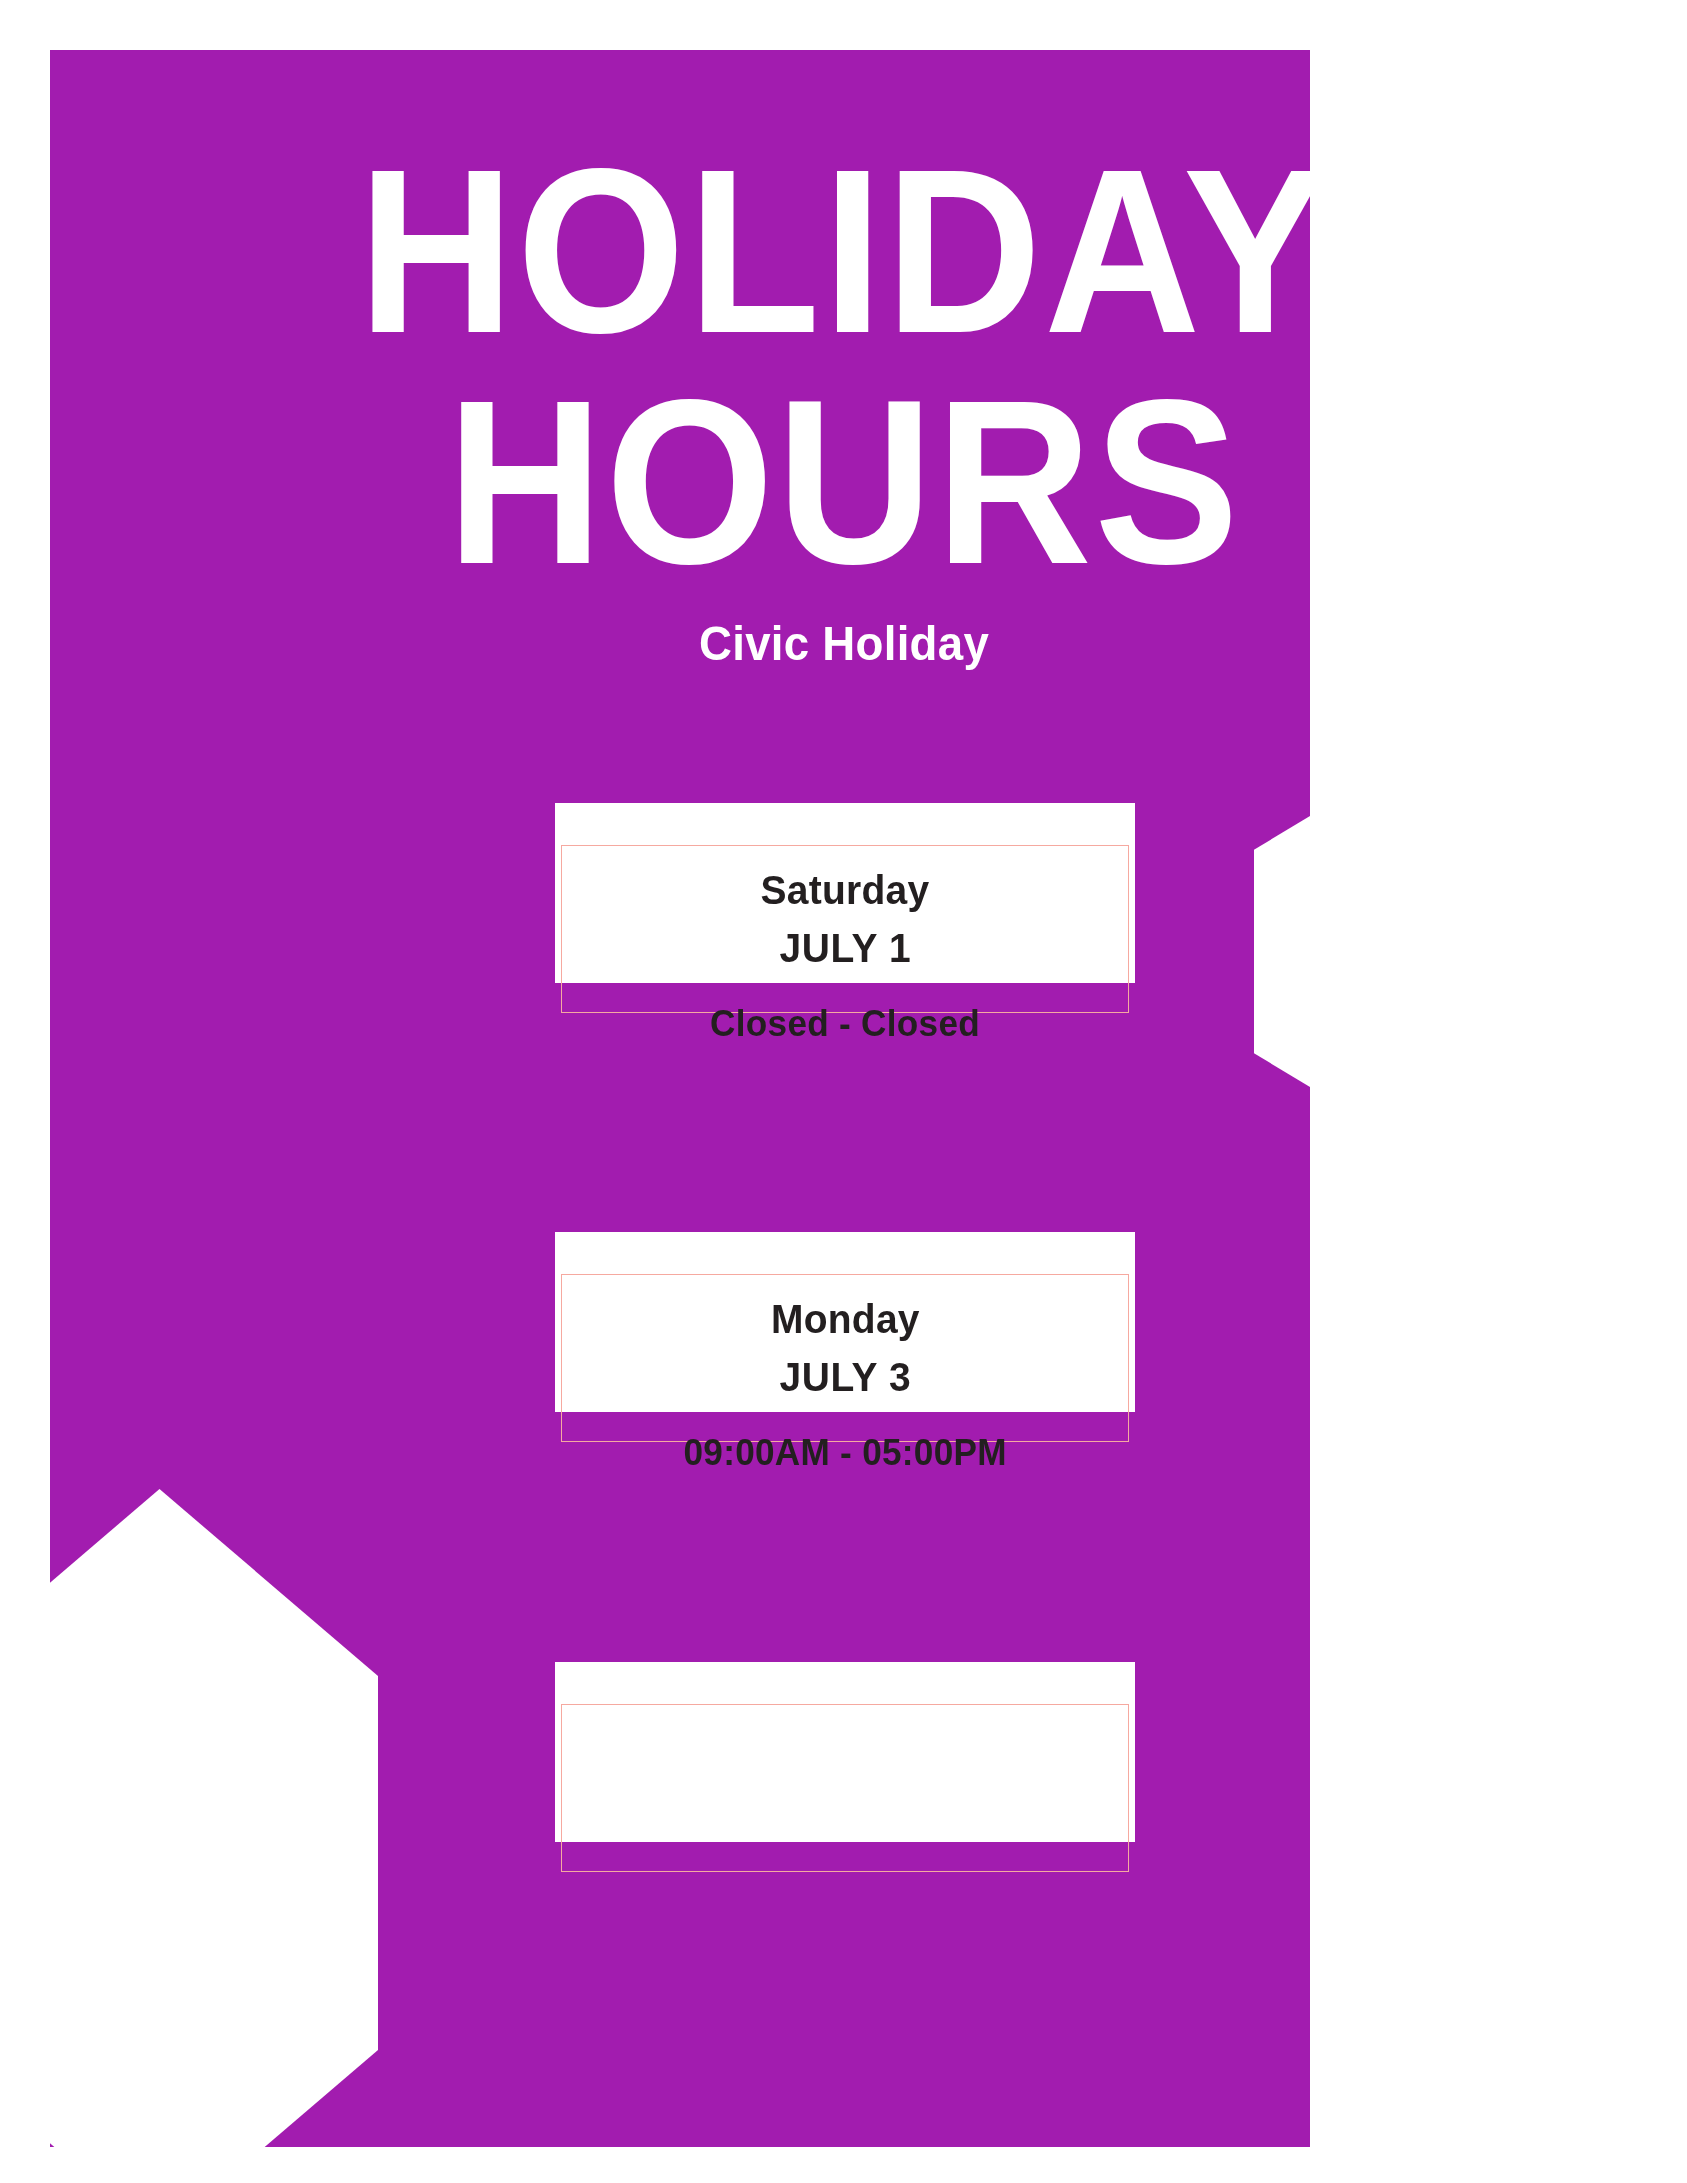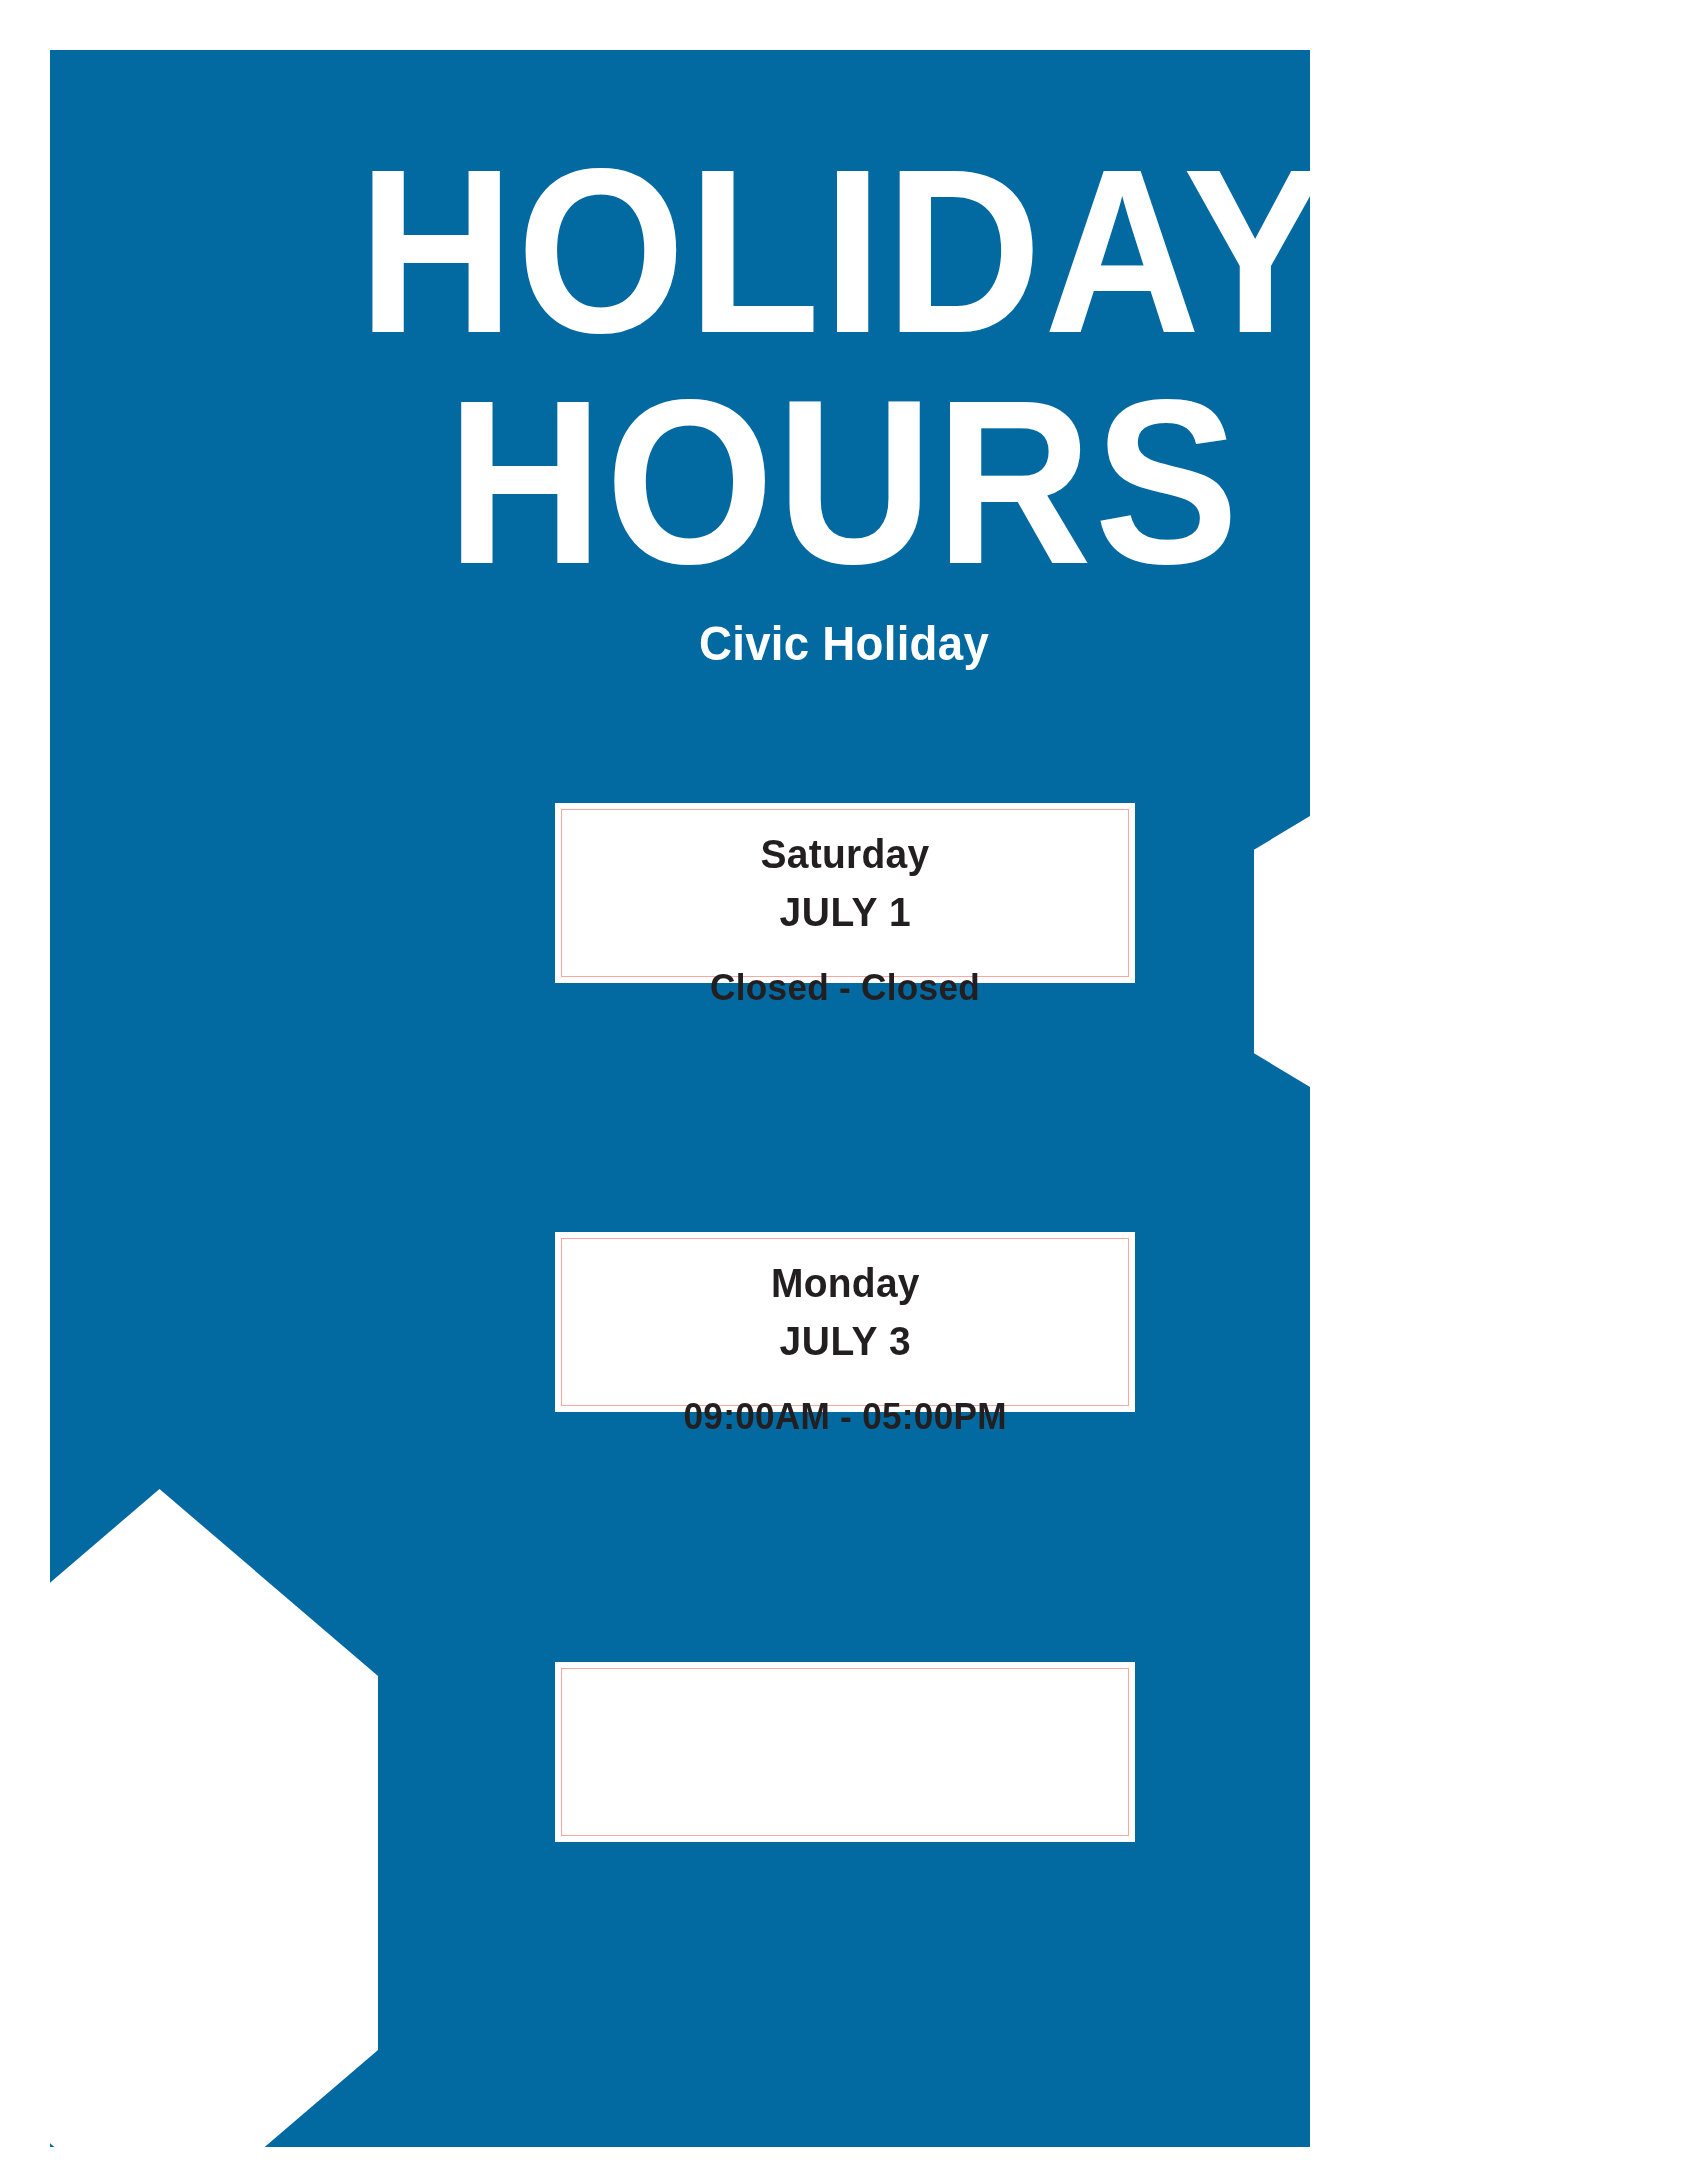--- a/index.html
+++ b/index.html
@@ -15,21 +15,21 @@
     font-family: "Liberation Sans", sans-serif;
   }
 
   
   #poster {
     position: absolute;
     left: 50px;
     top: 50px;
     width: 1260px;
     height: 2097px;
-    background: #0369a1;
+    background: #a21caf;
     overflow: hidden;
   }
 
   
   .hex {
     position: absolute;
     background: #ffffff;
     -webkit-clip-path: polygon(50% 0%, 100% 25%, 100% 75%, 50% 100%, 0% 75%, 0% 25%);
     clip-path: polygon(50% 0%, 100% 25%, 100% 75%, 50% 100%, 0% 75%, 0% 25%);
     pointer-events: none;
@@ -111,20 +111,21 @@
   }
   .card-inner {
     width: 100%;
     height: 100%;
     box-sizing: border-box;
     border: 1.3px solid #F6A9A0;
     display: flex;
     flex-direction: column;
     align-items: center;
     justify-content: flex-start;
+    margin-top: 36px;
   }
   #card-1 { top: 753px; height: 180px; }
   #card-2 { top: 1182px; height: 180px; text-align: right; }
   #card-3 { top: 1612px; height: 180px; }
 
   .card-day {
     color: #231F20;
     font-family: "Liberation Sans Narrow", "Liberation Sans", sans-serif;
     font-weight: bold;
     font-size: 41px;

